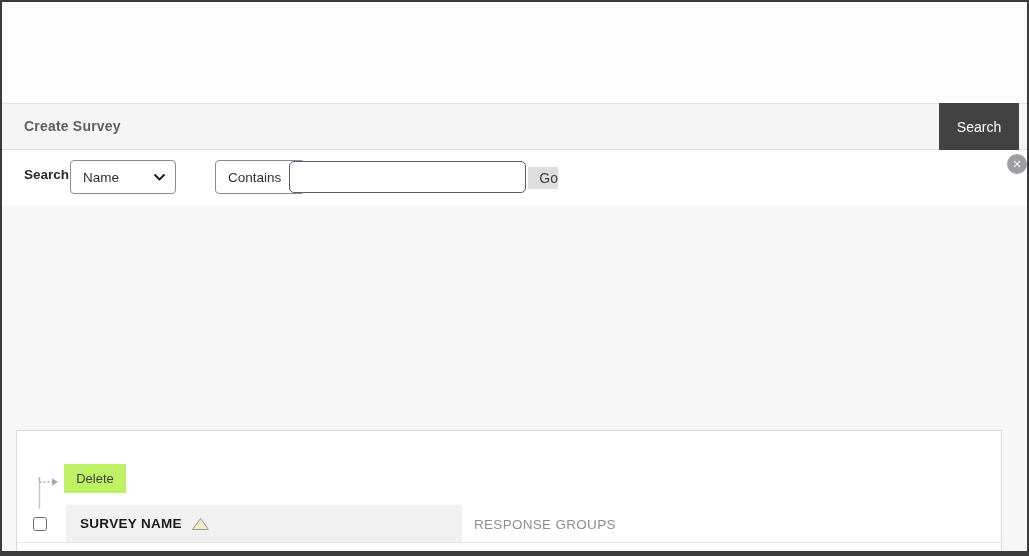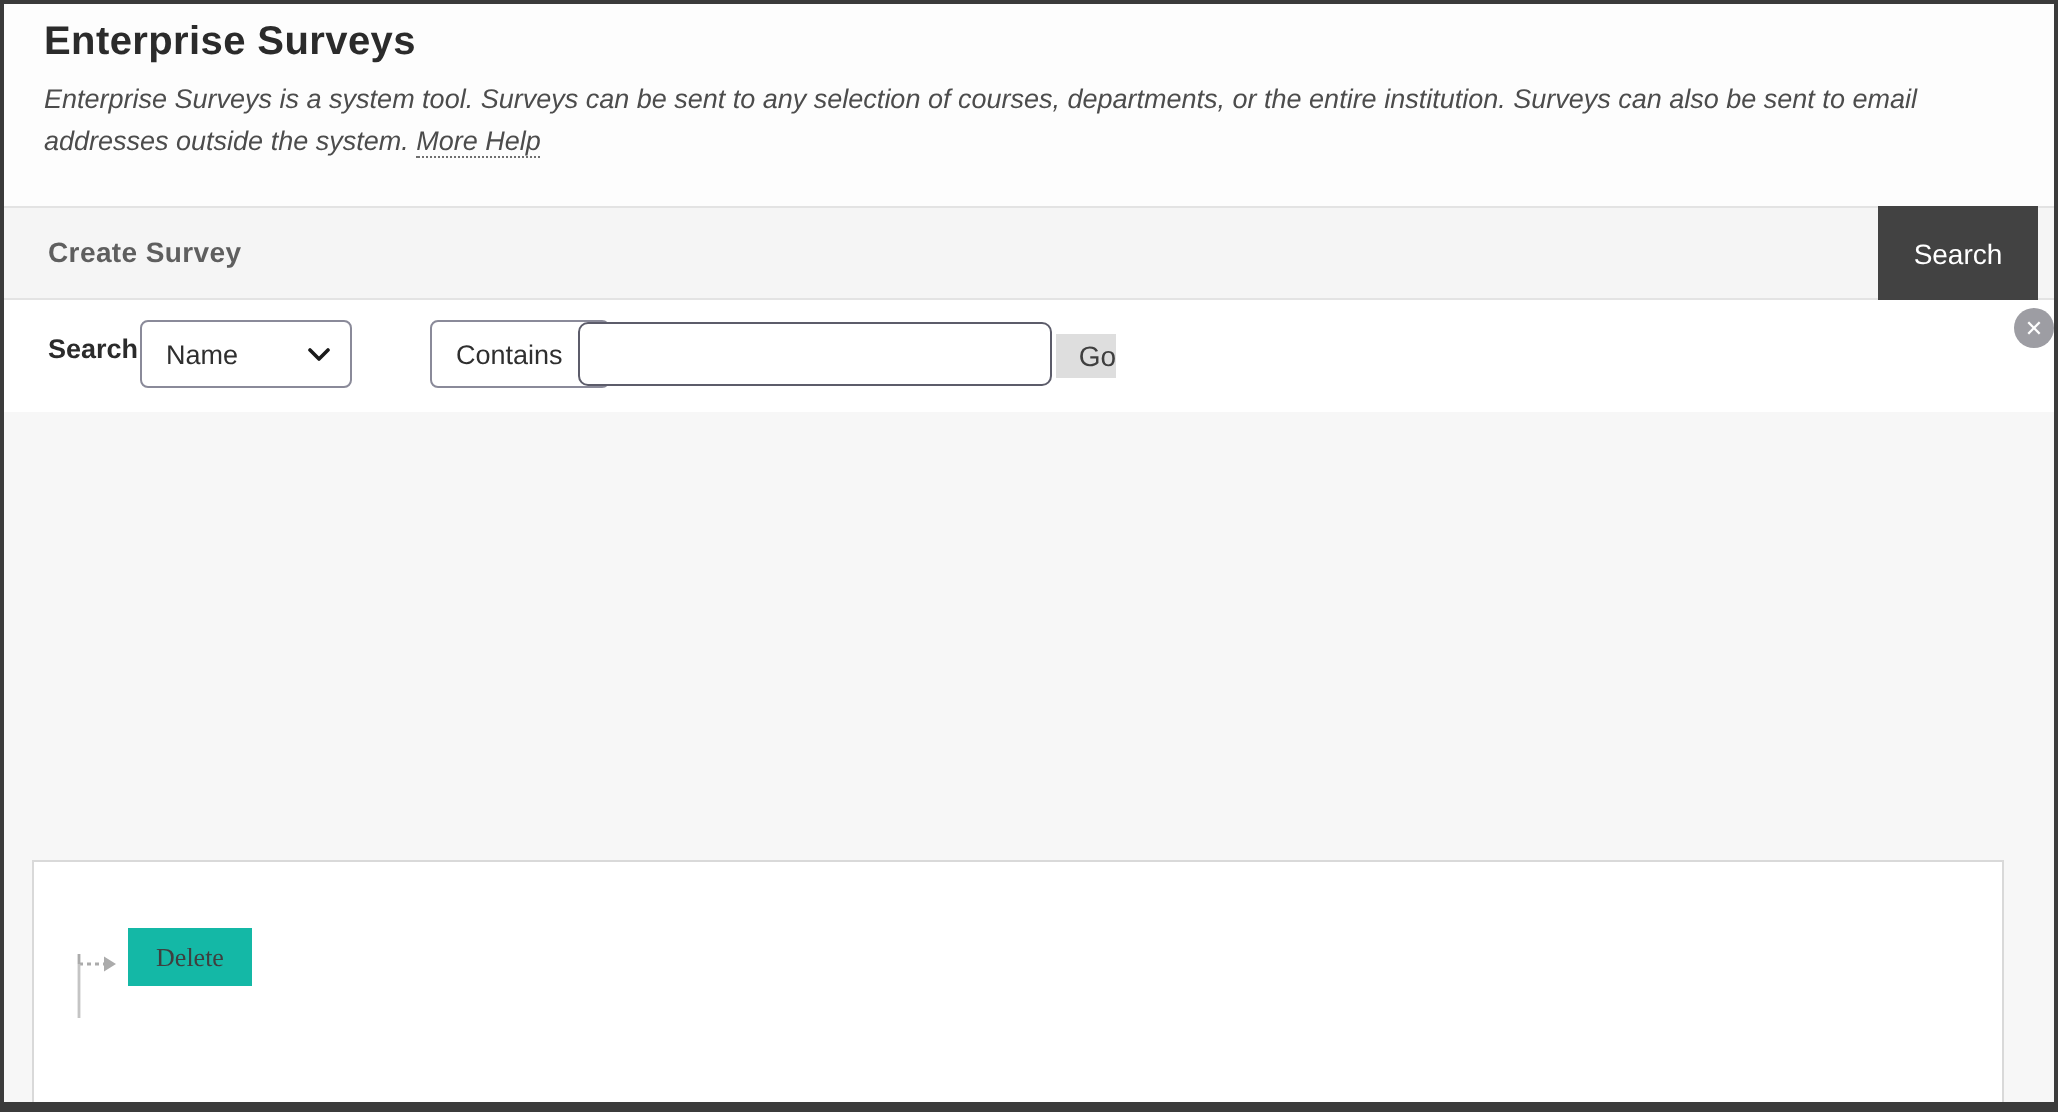--- a/index.html
+++ b/index.html
@@ -73,22 +73,22 @@
     display: flex; align-items: center; justify-content: center;
     font-size: 11px; font-weight: 700; cursor: pointer; user-select: none;
   }
   
   .lower-bg { position: absolute; left: 0; right: 0; top: 204px; bottom: 0; background: #f7f7f7; }
   .container {
     position: absolute; left: 14px; top: 224px; width: 986px; bottom: 0;
     background: #fff; border: 1px solid #d9d9d9; border-bottom: none;
   }
   .btn {
-    background: #14b8a6; border: none; color: #3f3f3f;
-    font-family: Liberation Serif, serif; font-size: 13px; cursor: pointer;
+    background: #bef264; border: none; color: #3f3f3f;
+    font-family: Liberation Sans, sans-serif; font-size: 13px; cursor: pointer;
   }
   .delete-top    { position: absolute; left: 47px; top: 33px;  width: 62px; height: 29px; }
   .arrow-icon { position: absolute; }
   .arrow-top    { left: 19px; top: 44px; }
   .header-row { position: absolute; left: 0; right: 0; top: 74px; height: 38px; border-bottom: 1px solid #e3e3e3; }
   .sorted-cell-bg { position: absolute; left: 49px; width: 396px; top: 0; bottom: 0; background: #f1f1f1; }
   .cb {
     position: absolute; left: 16px; width: 14px; height: 14px;
     -webkit-appearance: none; appearance: none;
     border: 1px solid #68686f; border-radius: 3px; background: #fff; cursor: pointer;
@@ -106,24 +106,20 @@
   .row { position: absolute; left: 0; right: 0; border-bottom: 1px solid #ececec; }
   .row-1 { top: 112px; height: 75px; }
   .row-name { position: absolute; left: 63px; font-size: 14px; color: #2d2d2d; }
 </style>
 </head>
 <body>
 
 <div class="frame">
 
   <header class="page-header">
-    <h1 class="page-title">Enterprise Surveys</h1>
-    <p class="page-desc"><span>Enterprise Surveys is a system tool. Surveys can be sent to any selection of courses, departments, or the entire institution. Surveys can also be sent to email addresses outside the system.</span>
-      <a class="more-help">More Help</a>
-    </p>
   </header>
 
   <div class="action-bar">
     <a class="create-survey">Create Survey</a>
     <button class="search-toggle">Search</button>
   </div>
 
   <div class="search-panel">
     <span class="search-label">Search</span>
 
@@ -151,20 +147,31 @@
     <div class="container">
 
       <svg class="arrow-icon arrow-top" width="26" height="36" viewBox="0 0 26 36">
         <line x1="3.5" y1="2" x2="3.5" y2="7" stroke="#ababab" stroke-width="1.4"></line>
         <line x1="3.5" y1="7" x2="16" y2="7" stroke="#ababab" stroke-width="1.4" stroke-dasharray="2,2"></line>
         <polygon points="16,3.2 22,7 16,10.8" fill="#ababab"></polygon>
         <line x1="3.5" y1="7" x2="3.5" y2="34" stroke="#c4c4c4" stroke-width="1.4"></line>
       </svg>
       <button class="btn delete-top">Delete</button>
 
+      <div class="header-row">
+        <div class="sorted-cell-bg"></div>
+        <input type="checkbox" class="cb" style="top: 12px;">
+        <div class="col-survey-name">
+          <span>SURVEY NAME</span>
+          <svg class="sort-tri" width="19" height="14" viewBox="0 0 19 14">
+            <polygon points="9.5,1.5 17.5,12.5 1.5,12.5" fill="#f3ecc8" stroke="#9a9a8a" stroke-width="1"></polygon>
+          </svg>
+        </div>
+        <span class="col-response">RESPONSE GROUPS</span>
+      </div>
 
       <div class="row row-1">
 
         <span class="row-name" style="top: 12px;">Instructor Satisfaction 2023</span>
 
       </div>
 
     </div>
   </div>
 

